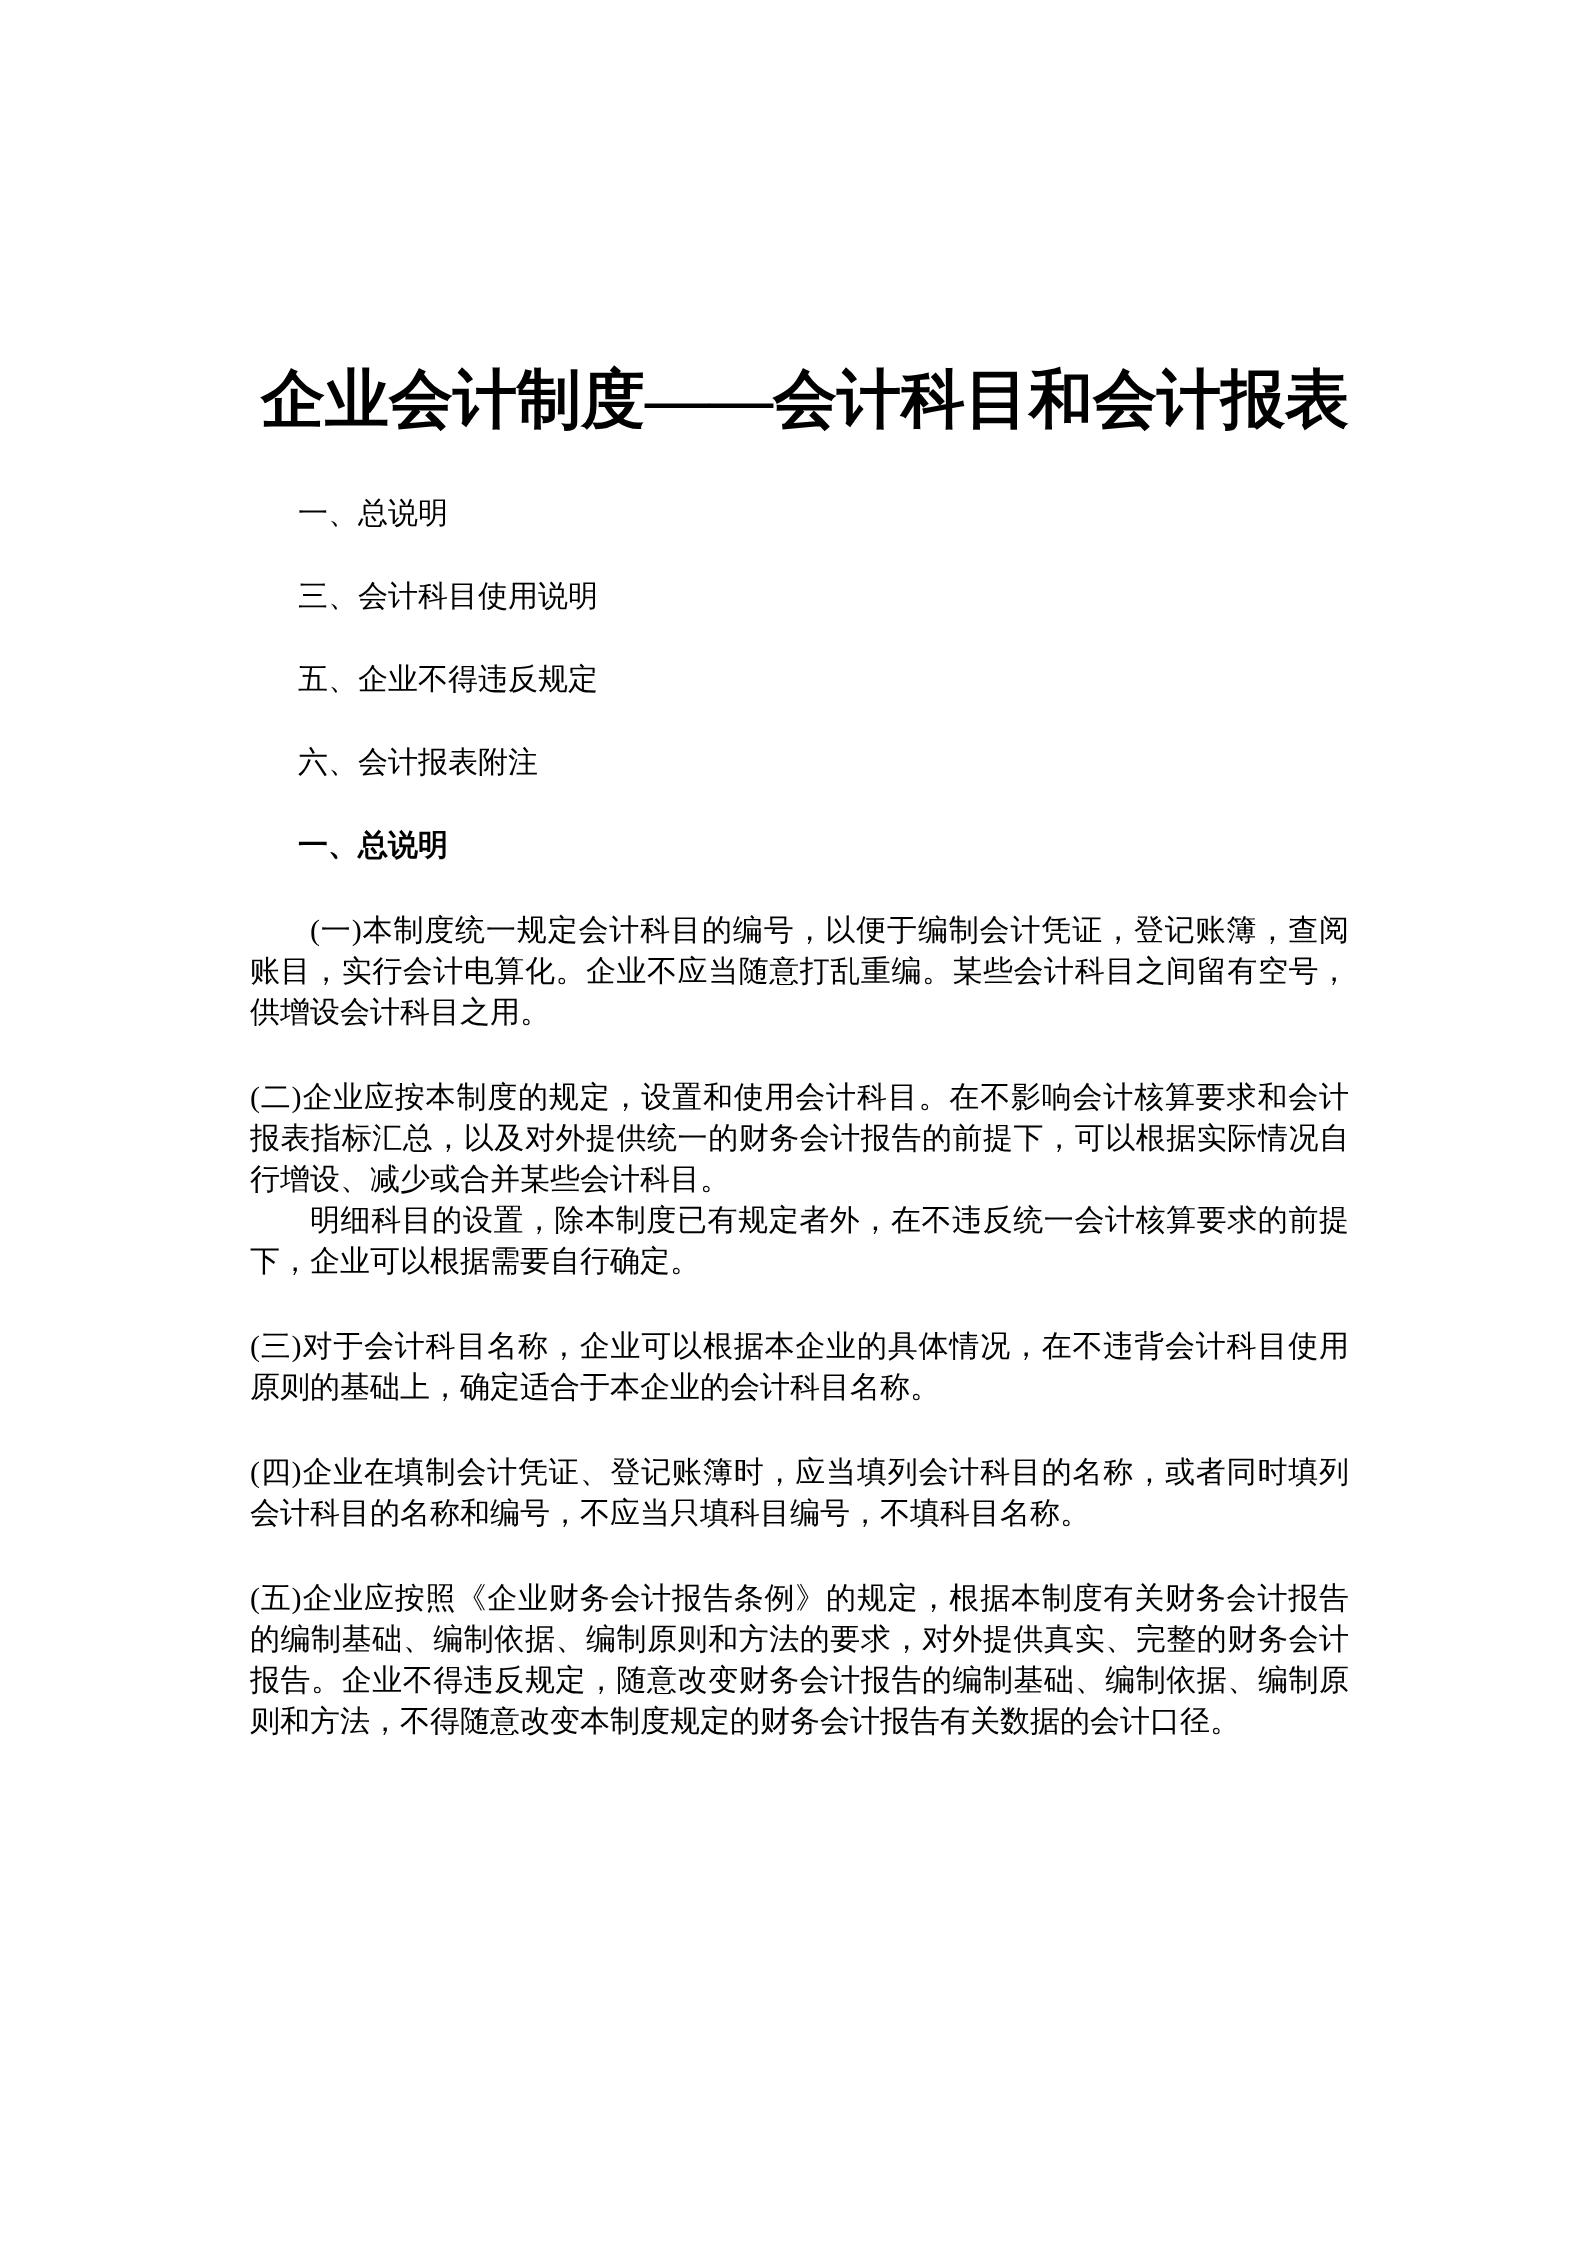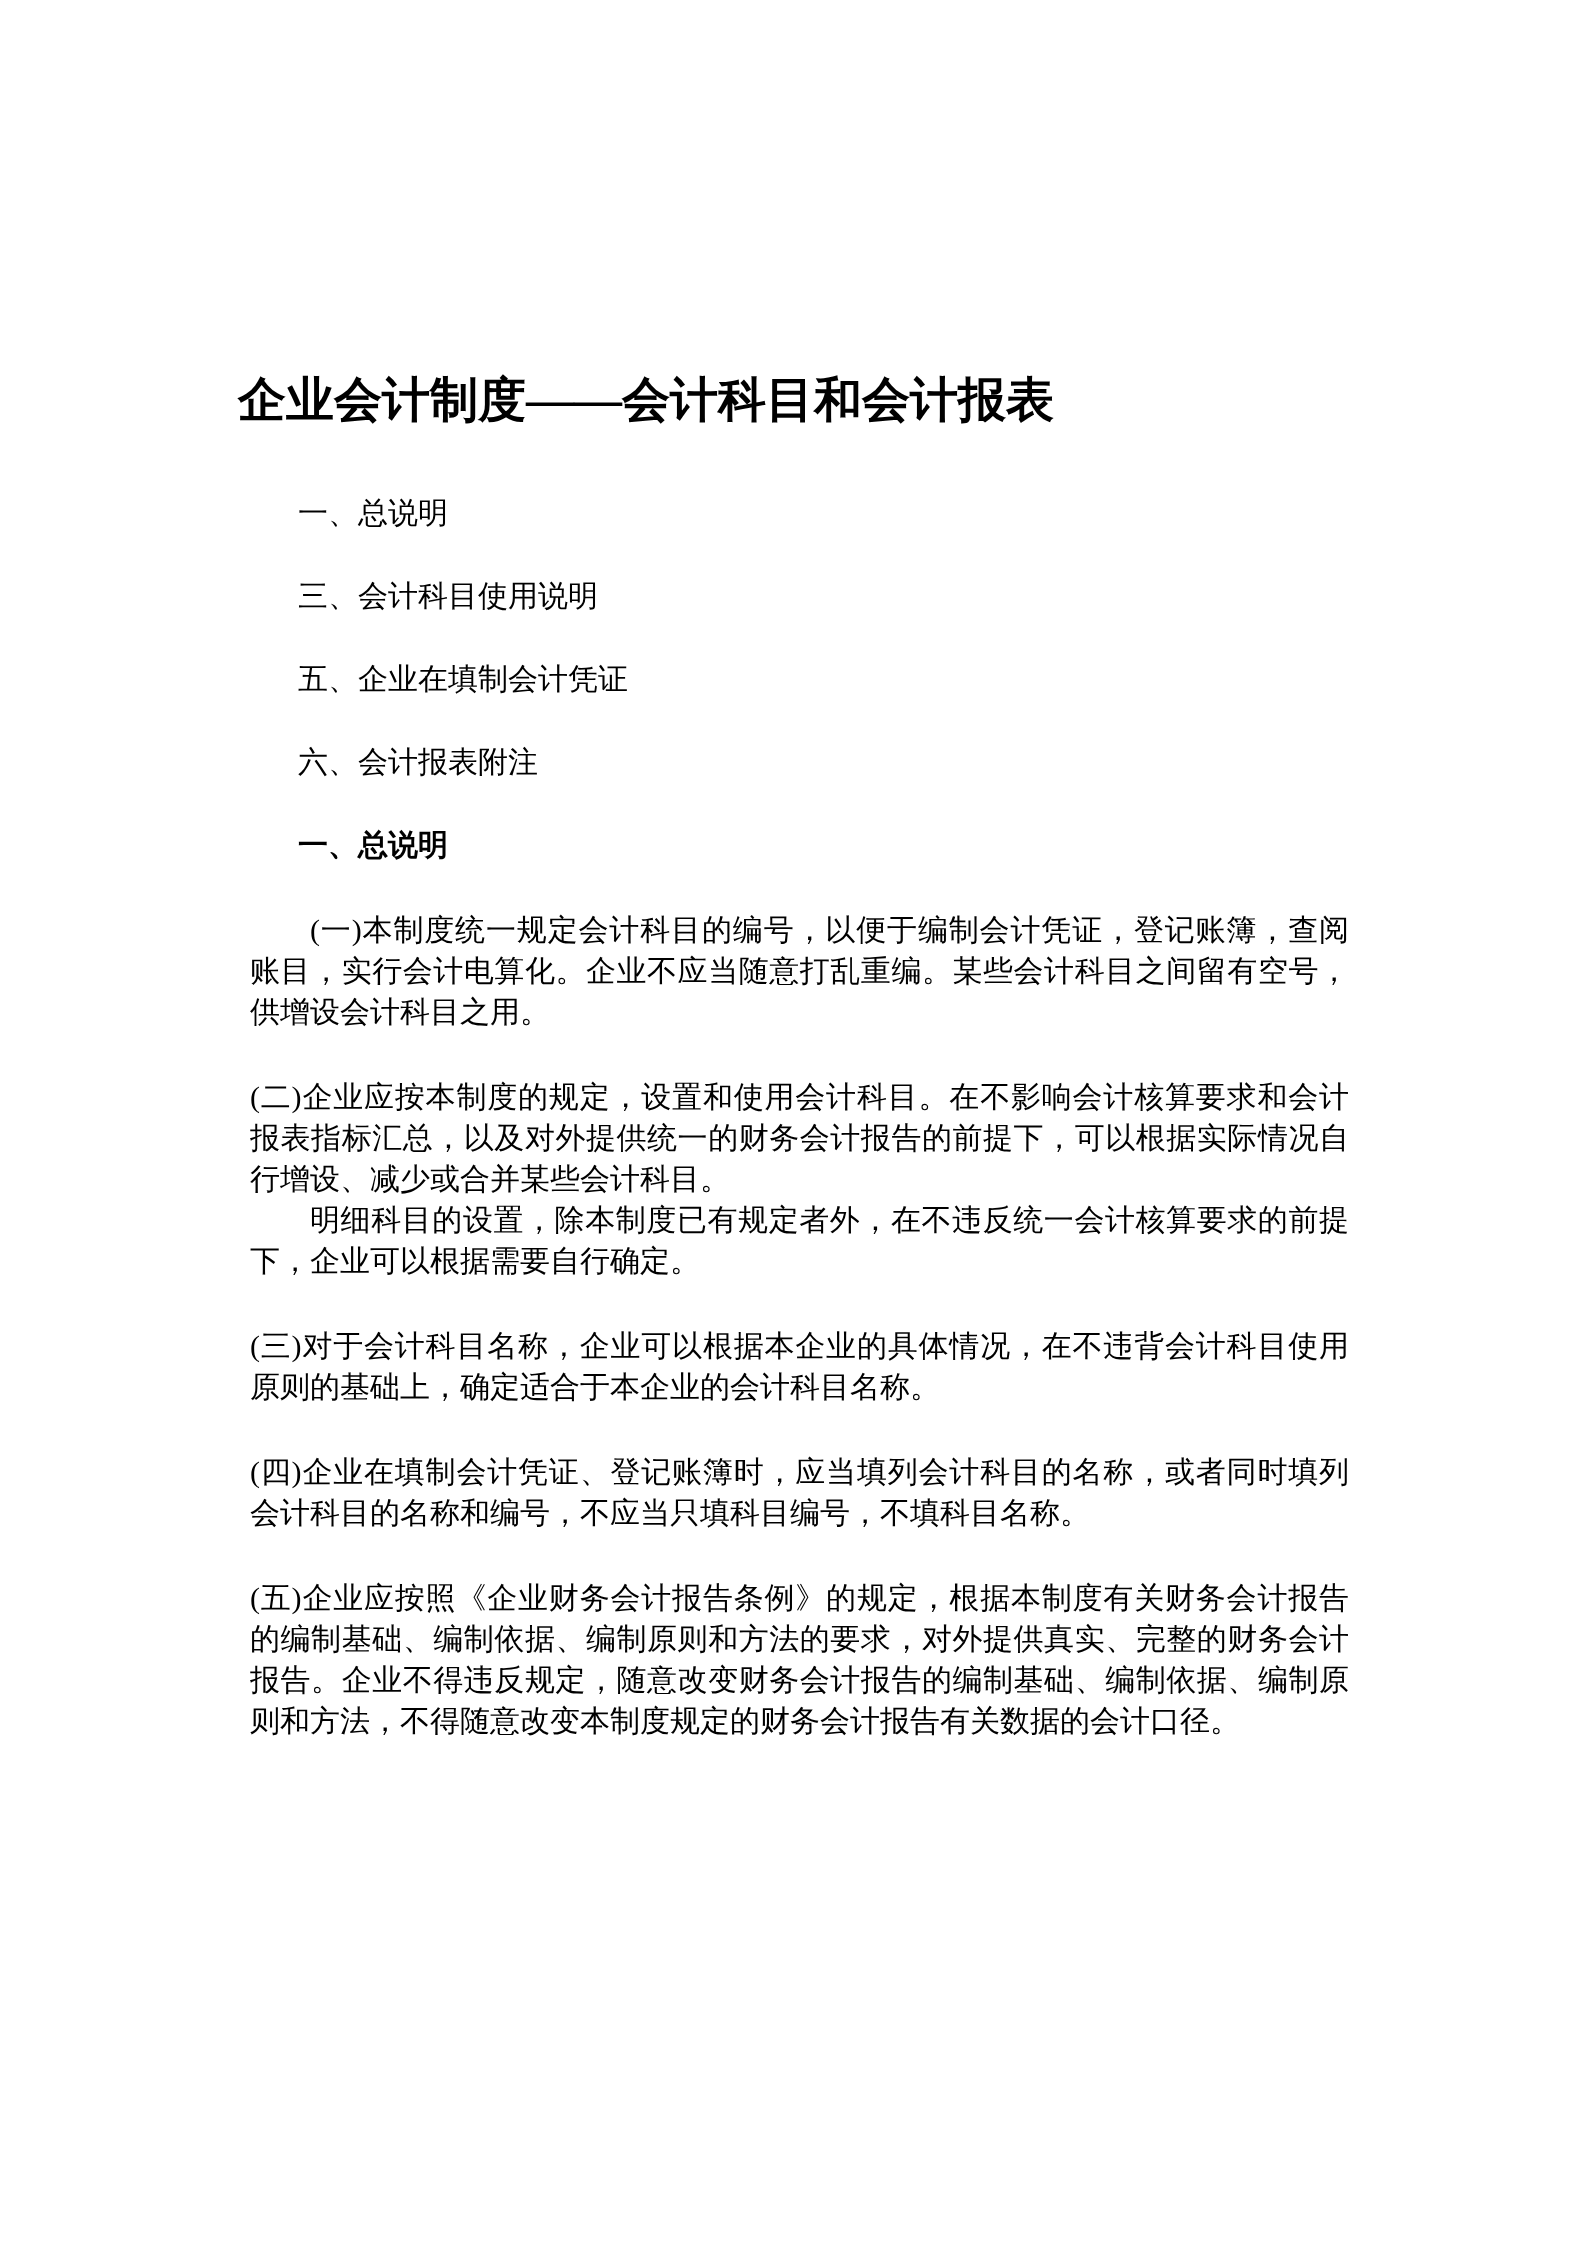--- a/index.html
+++ b/index.html
@@ -17,24 +17,24 @@
     overflow: hidden;
   }
   .content {
     position: absolute;
     left: 238px;
     top: 362px;
     width: 1111px;
   }
   .title {
     margin: 0 0 54px 0;
-    font-size: 48px;
+    font-size: 64px;
     line-height: 76px;
     font-weight: 700;
-    text-align: left;
+    text-align: right;
     white-space: nowrap;
   }
   .toc-item {
     font-size: 30px;
     line-height: 41px;
     padding-left: 60px;
     margin: 0 0 42px 0;
   }
   .section-heading {
     font-size: 30px;
@@ -61,21 +61,21 @@
 <body>
 
 <div class="page">
   <div class="content">
 
     <h1 class="title">企业会计制度——会计科目和会计报表</h1>
 
     <nav>
       <div class="toc-item">一、总说明</div>
       <div class="toc-item">三、会计科目使用说明</div>
-      <div class="toc-item">五、企业在填制会计凭证</div>
+      <div class="toc-item">五、企业不得违反规定</div>
       <div class="toc-item">六、会计报表附注</div>
     </nav>
 
     <h2 class="section-heading">一、总说明</h2>
 
     <p class="para first-indent">(一)本制度统一规定会计科目的编号，以便于编制会计凭证，登记账簿，查阅账目，实行会计电算化。企业不应当随意打乱重编。某些会计科目之间留有空号，供增设会计科目之用。</p>
 
     <p class="para no-gap">(二)企业应按本制度的规定，设置和使用会计科目。在不影响会计核算要求和会计报表指标汇总，以及对外提供统一的财务会计报告的前提下，可以根据实际情况自行增设、减少或合并某些会计科目。</p>
 
     <p class="para first-indent">明细科目的设置，除本制度已有规定者外，在不违反统一会计核算要求的前提下，企业可以根据需要自行确定。</p>

